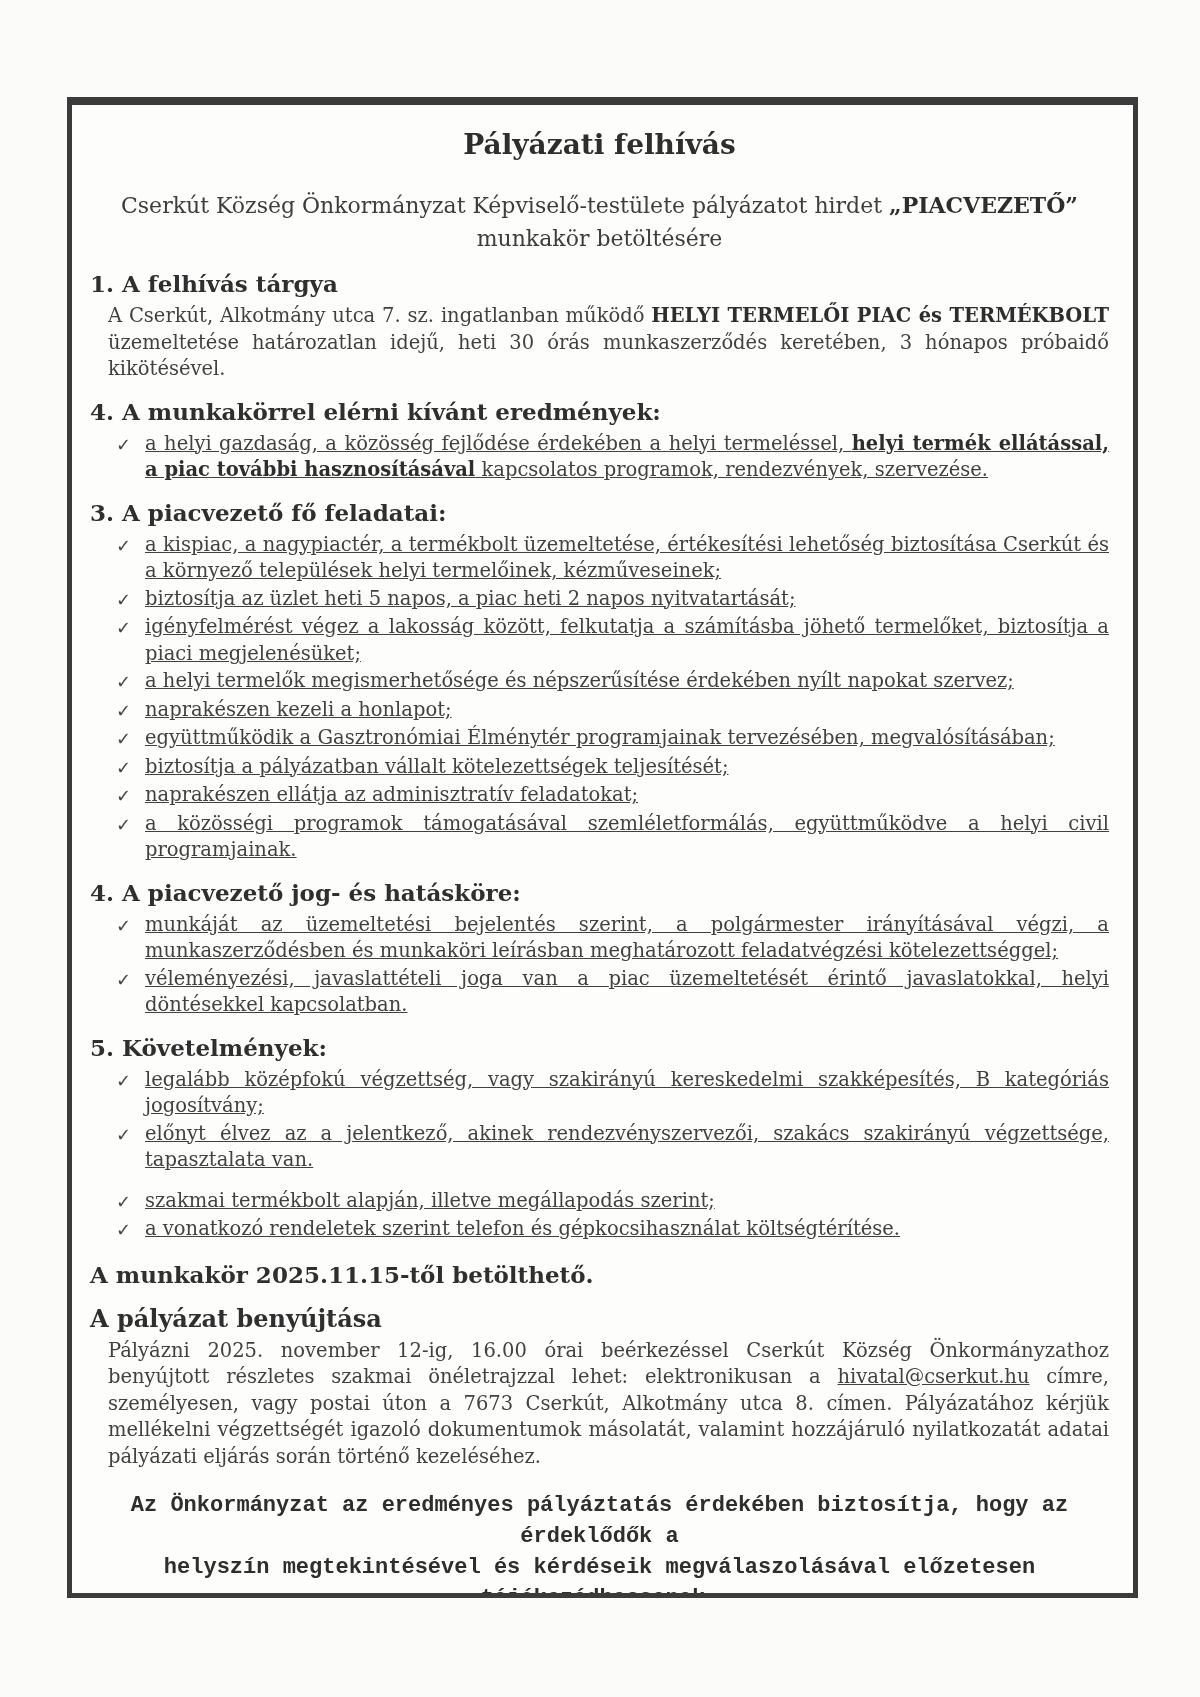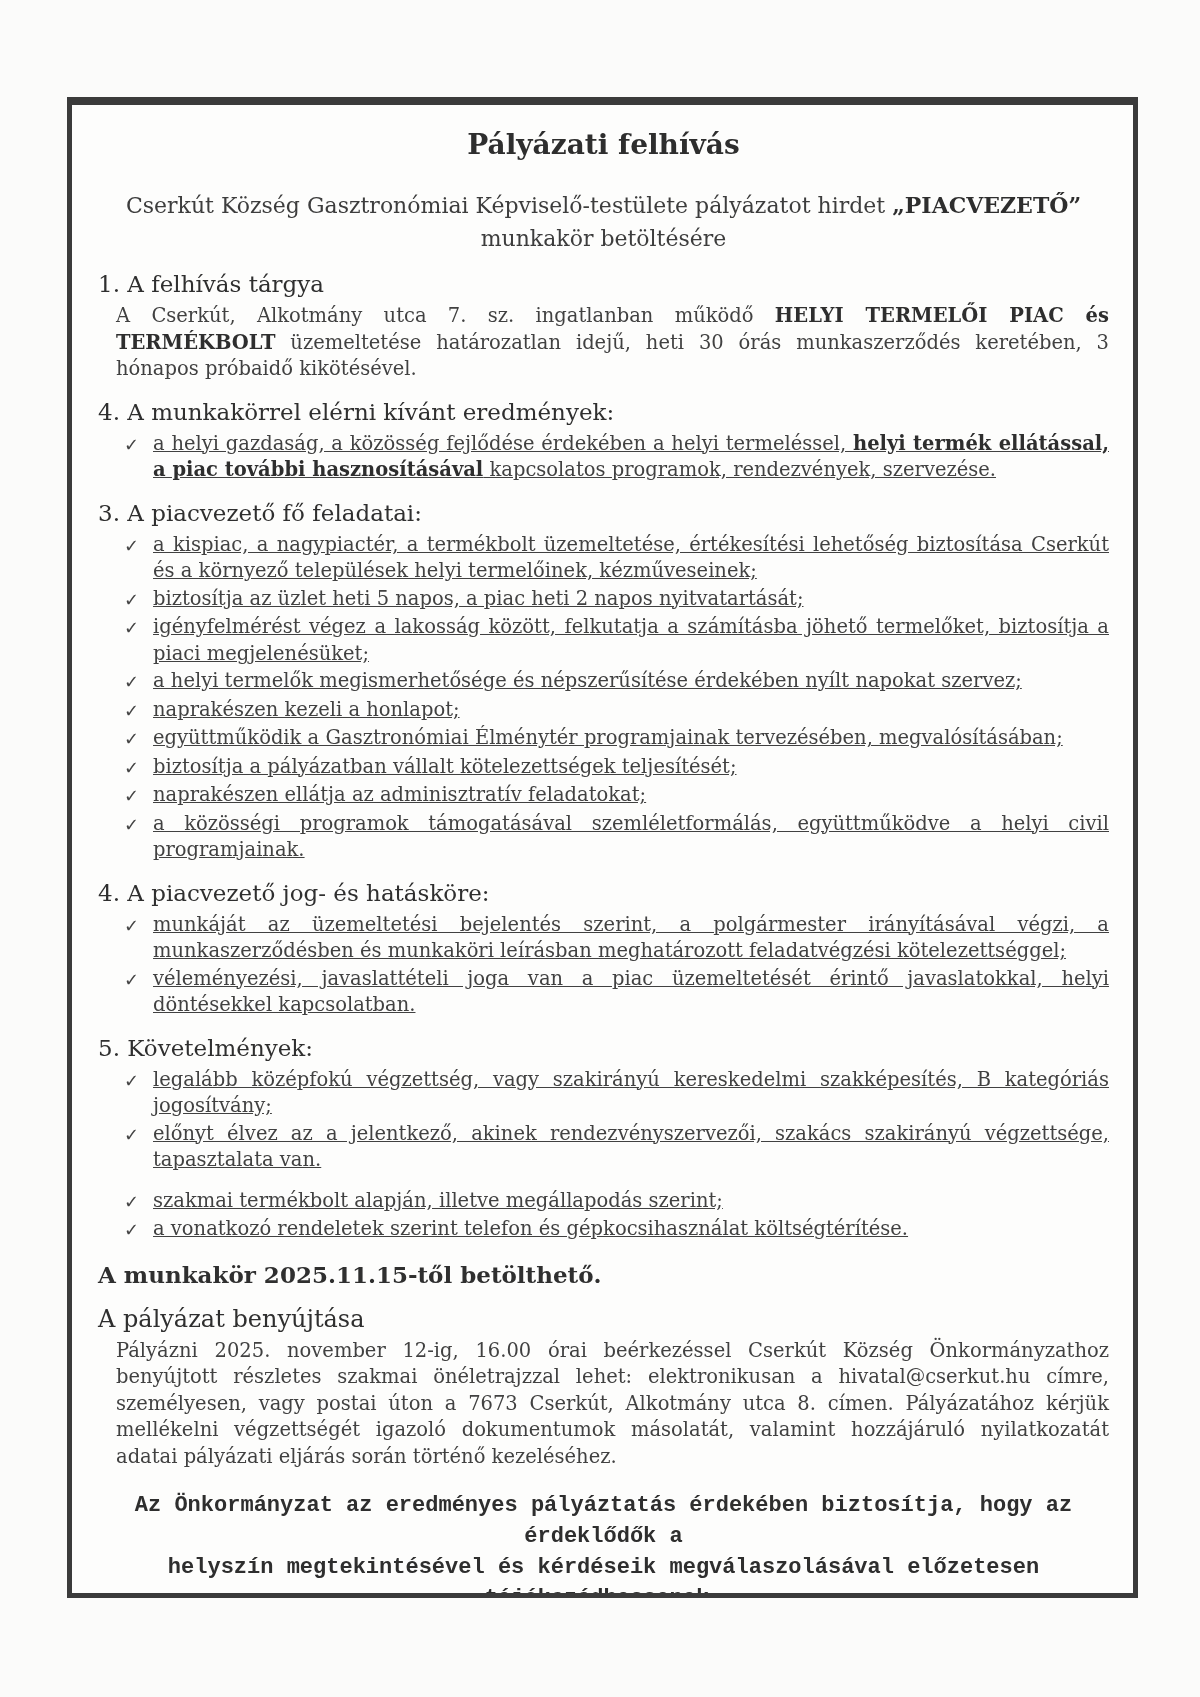--- a/index.html
+++ b/index.html
@@ -15,21 +15,21 @@
   }
   .frame {
     position: absolute;
     left: 67px;
     top: 97px;
     width: 1071px;
     height: 1501px;
     border: 5px solid #3b3b3b;
     border-top-width: 8px;
     background: #fdfdfc;
-    padding: 14px 24px 0 26px;
+    padding: 14px 24px 0 18px;
     overflow: hidden;
   }
   .title {
     margin-top: 8px;
     text-align: center;
     font-size: 28px;
     line-height: 36px;
     font-weight: bold;
     color: #2e2e2e;
   }
@@ -38,21 +38,21 @@
     text-align: center;
     font-size: 22px;
     line-height: 33px;
     color: #3d3d3d;
   }
   .intro b, .body-par b, .check-text b { color: #2e2e2e; }
   .section { margin-top: 14px; }
   .sec-heading {
     font-size: 23px;
     line-height: 30px;
-    font-weight: normal;
+    font-weight: bold;
     color: #2f2f2f;
     margin-bottom: 4px;
   }
   .body-par {
     margin-left: 18px;
     font-size: 19.5px;
     line-height: 26.5px;
     text-align: justify;
     color: #414141;
   }
@@ -75,40 +75,40 @@
     text-decoration: underline;
   }
   .standalone {
     margin-top: 16px;
     font-size: 23px;
     line-height: 30px;
     font-weight: bold;
     color: #2f2f2f;
   }
   .sub-section { margin-top: 14px; }
-  .email { }
+  .email { text-decoration: underline; }
   .closing {
     margin-top: 20px;
     text-align: center;
     font-weight: bold;
     font-size: 22px;
     line-height: 31px;
     color: #2e2e2e;
     font-family: Liberation Mono, monospace;
   }
 </style>
 </head>
 <body>
 
 <div class="frame">
 
   <div class="title">Pályázati felhívás</div>
 
   <div class="intro">
-    <div><span>Cserkút Község Gasztronómiai Képviselő-testülete pályázatot hirdet </span><b>„PIACVEZETŐ”</b></div>
+    <div><span>Cserkút Község Önkormányzat Képviselő-testülete pályázatot hirdet </span><b>„PIACVEZETŐ”</b></div>
     <div>munkakör betöltésére</div>
   </div>
 
   <div class="section">
     <div class="sec-heading">1. A felhívás tárgya</div>
     <p class="body-par"><span>A Cserkút, Alkotmány utca 7. sz. ingatlanban működő </span><b>HELYI TERMELŐI PIAC és TERMÉKBOLT</b><span> üzemeltetése határozatlan idejű, heti 30 órás munkaszerződés keretében, 3 hónapos próbaidő kikötésével.</span></p>
   </div>
 
   <div class="section">
     <div class="sec-heading">4. A munkakörrel elérni kívánt eredmények:</div>

